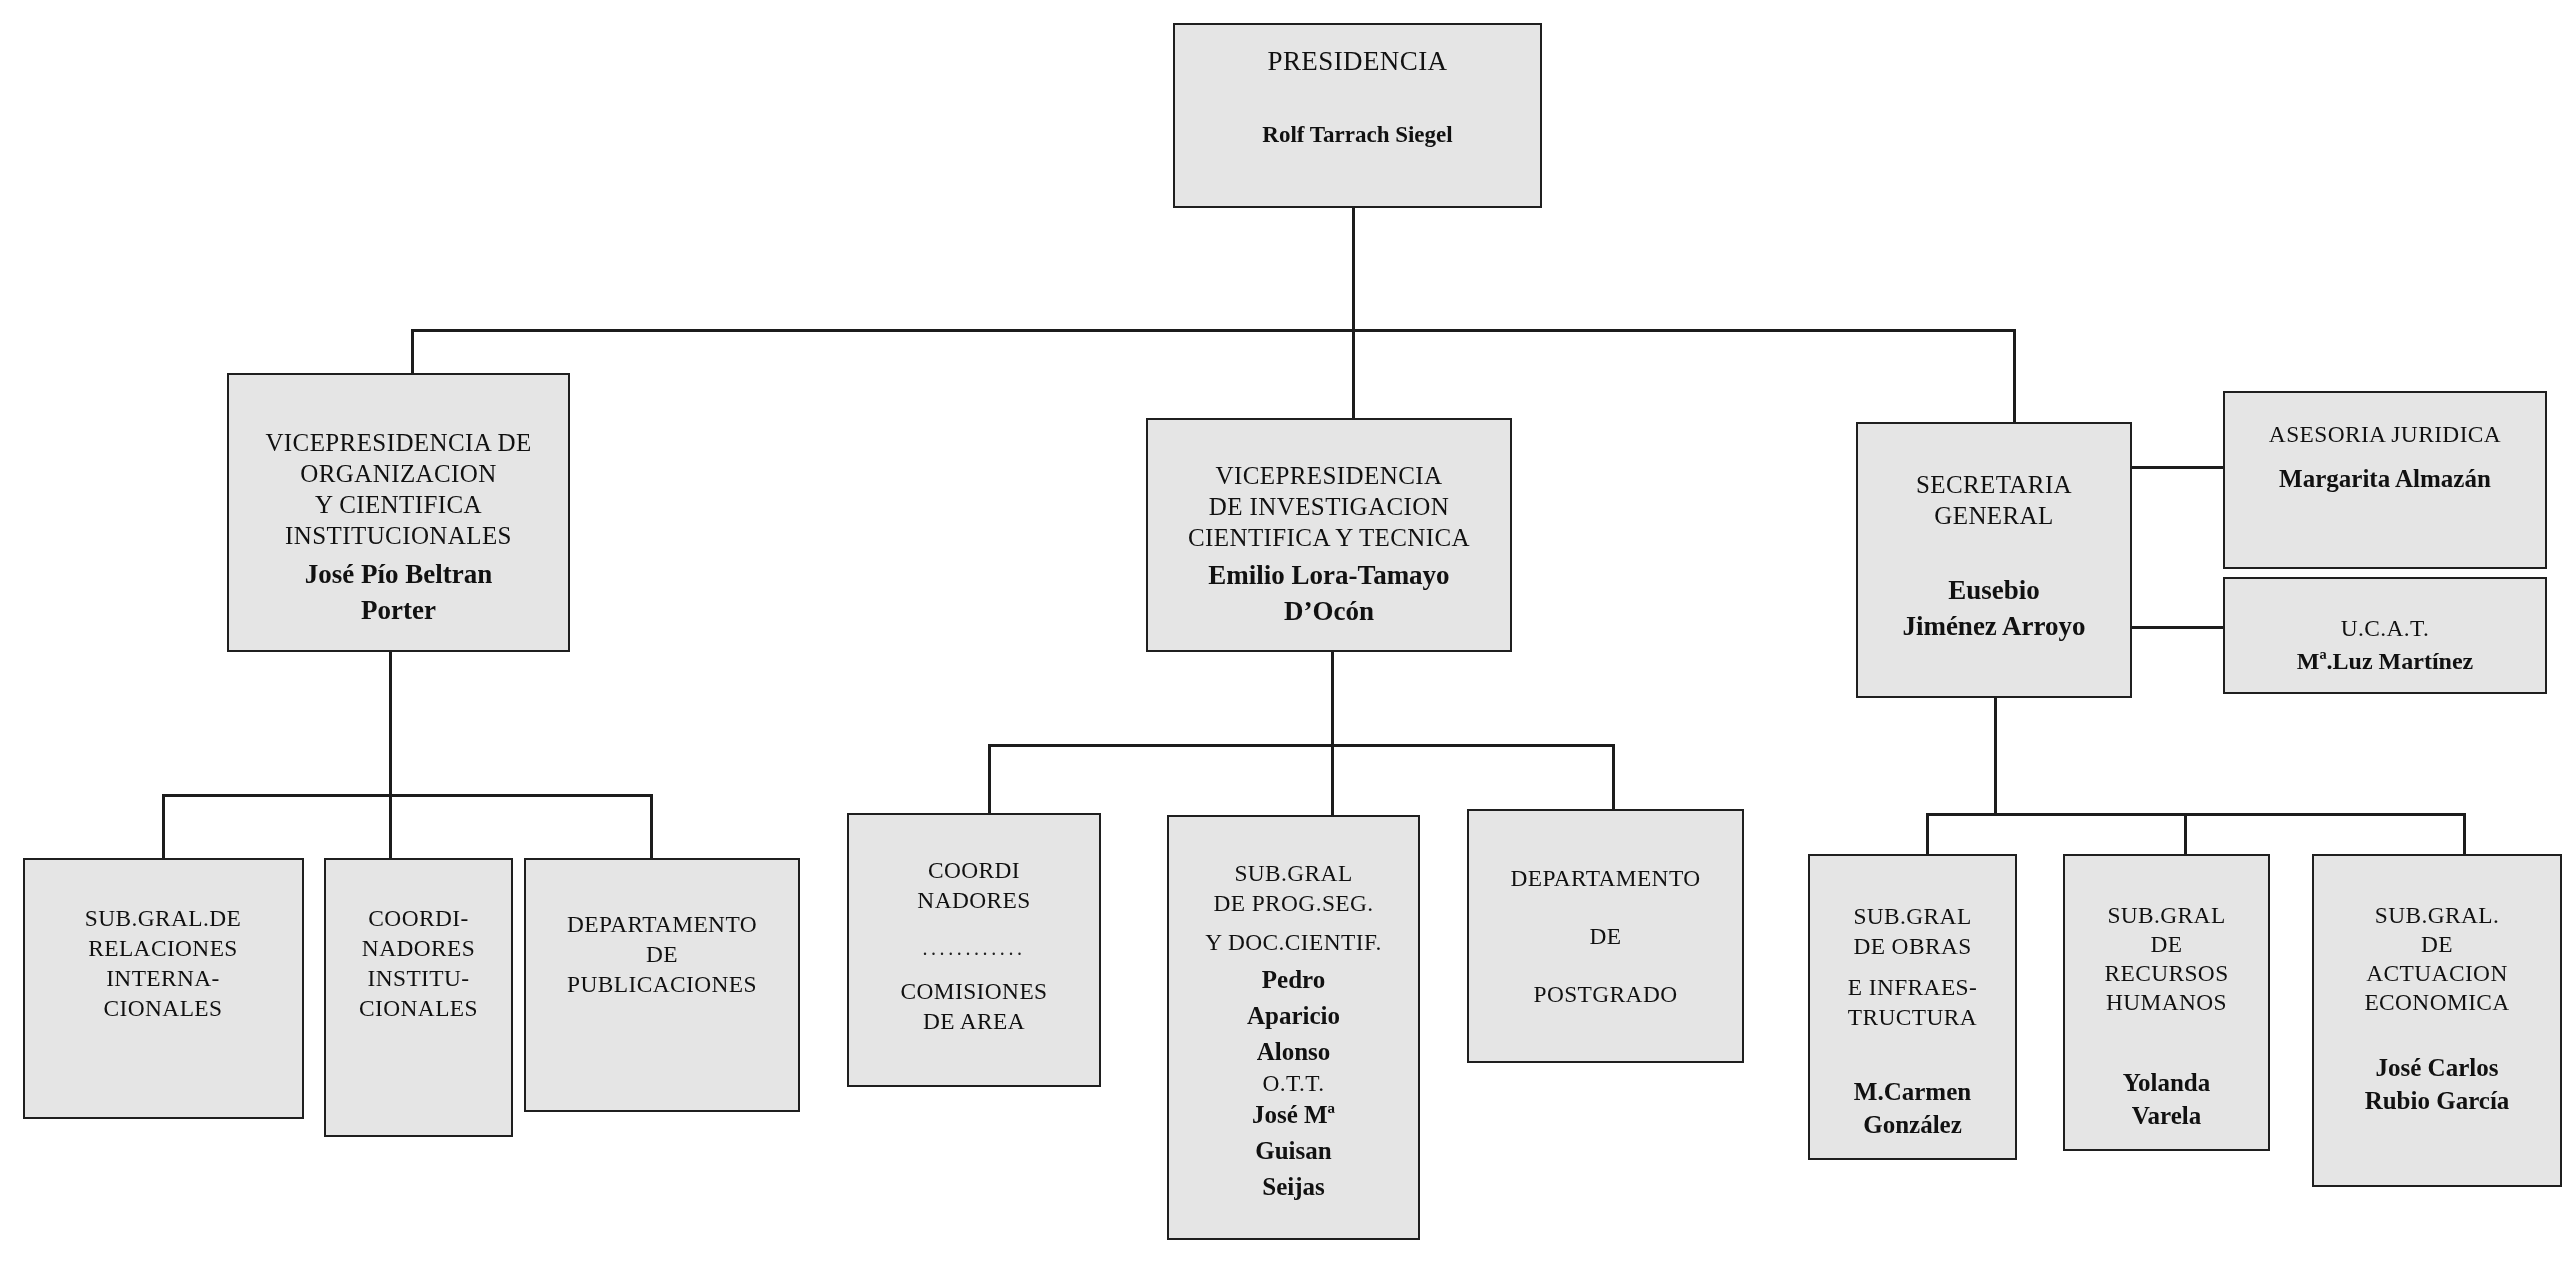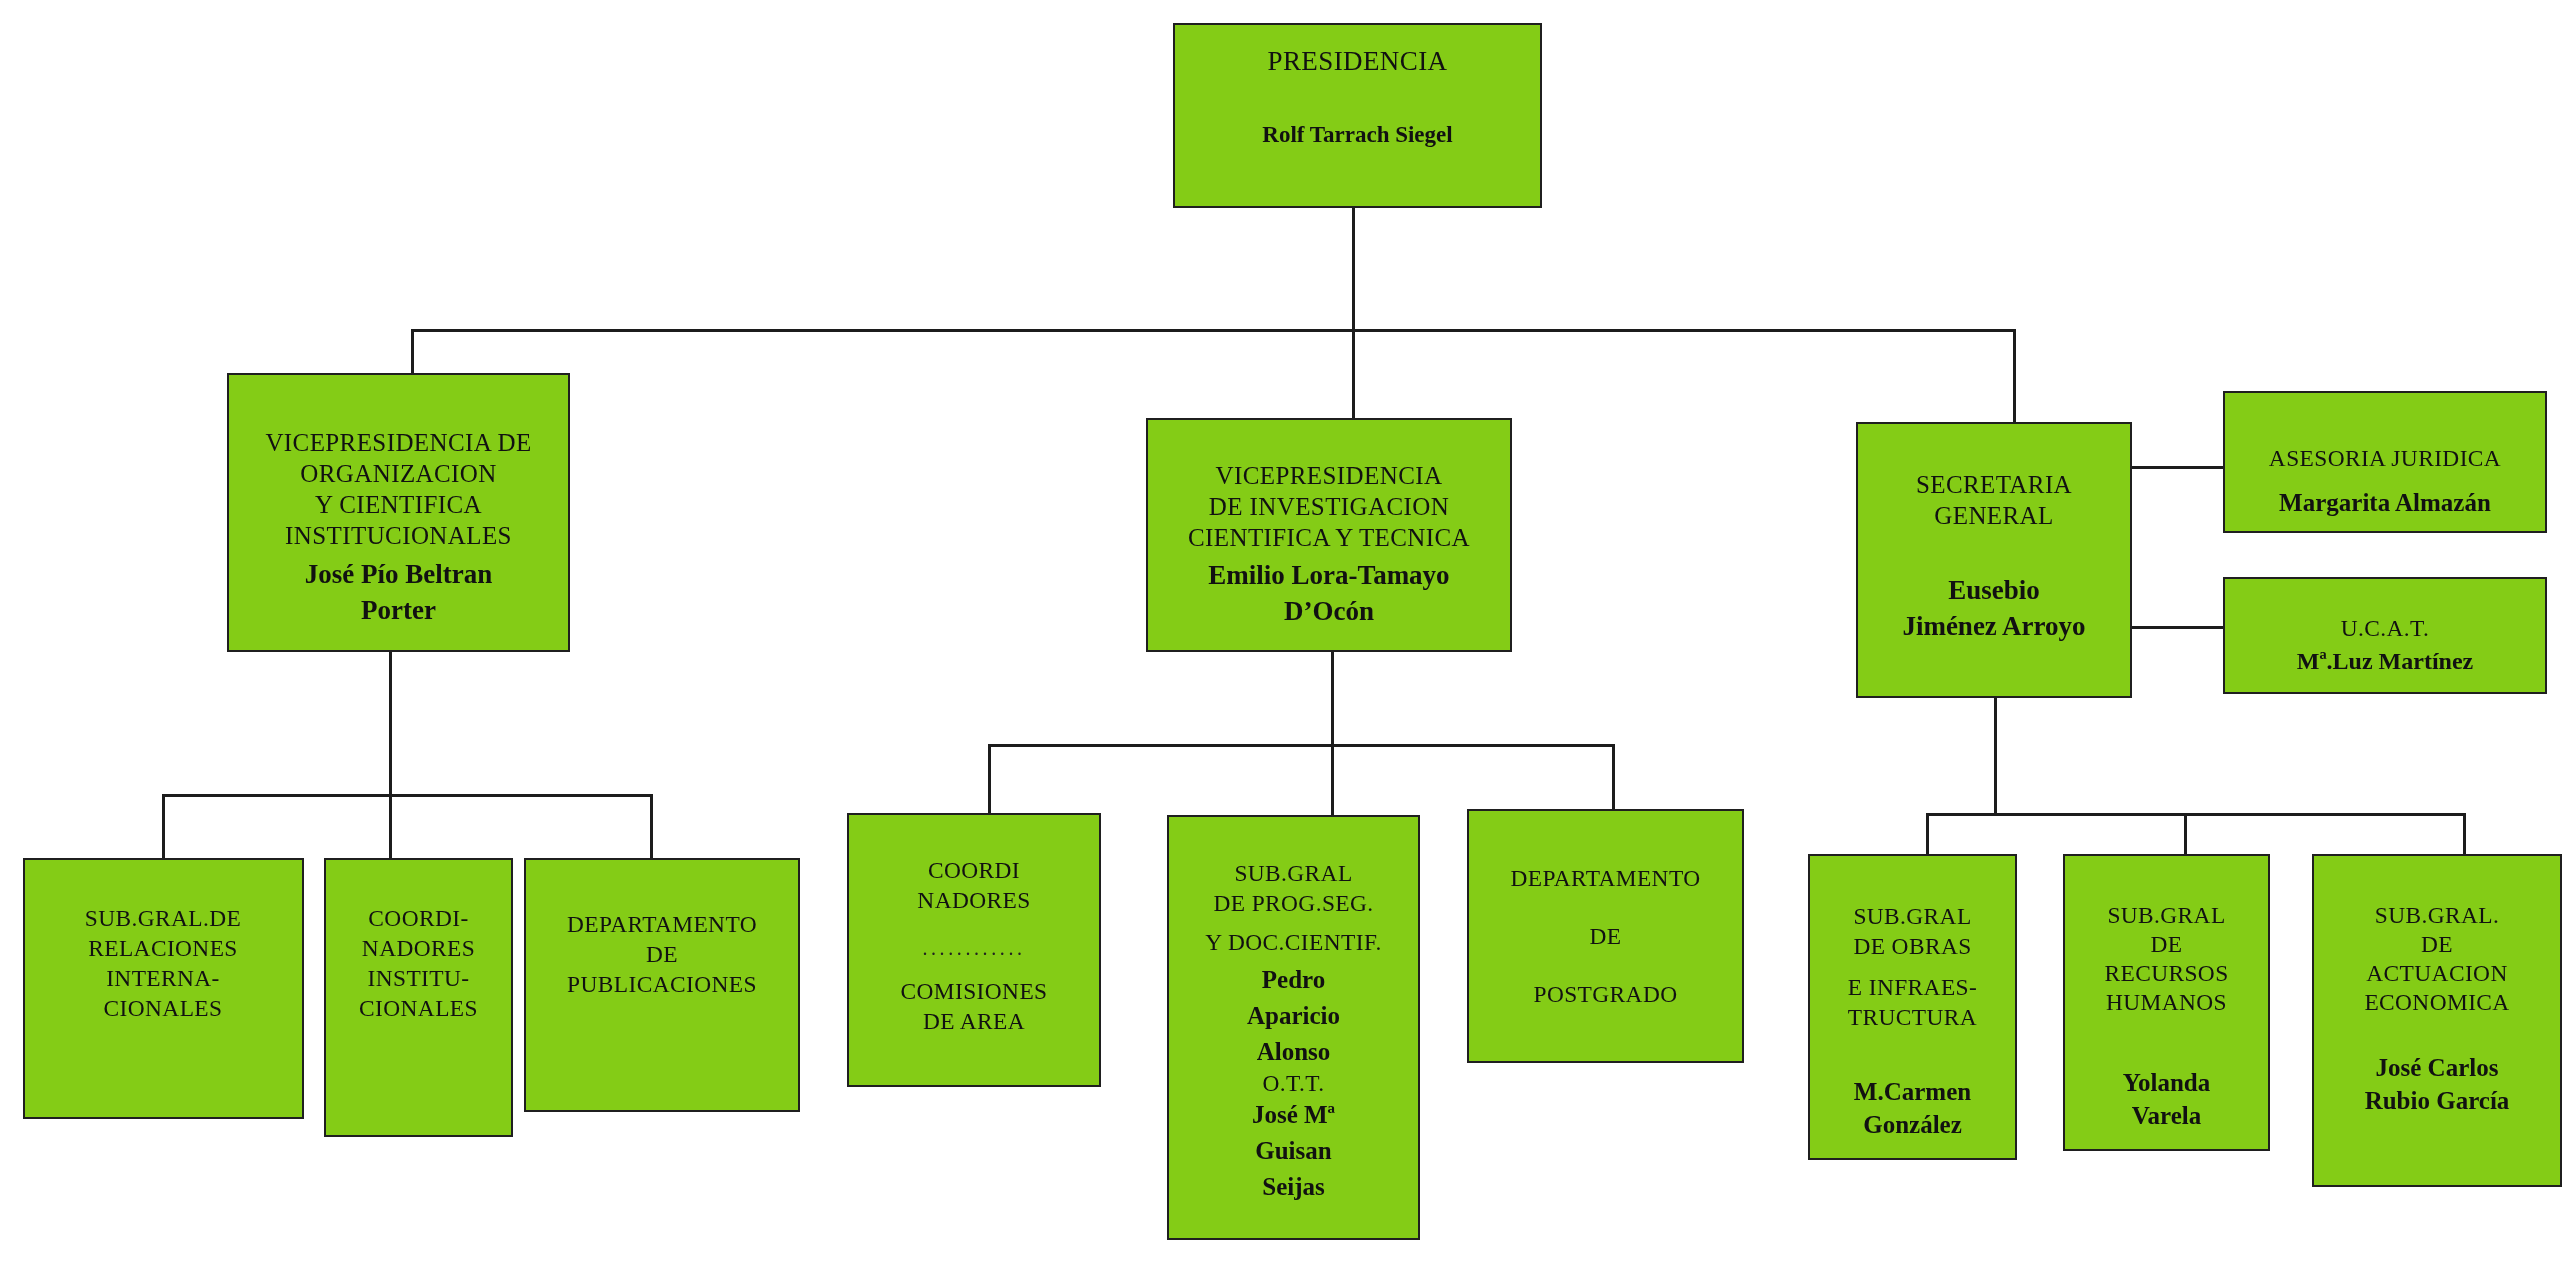--- a/index.html
+++ b/index.html
@@ -8,21 +8,21 @@
     position:relative;
     width:2576px;height:1263px;
     background:#ffffff;
     font-family:"Liberation Serif", serif;
     color:#111;
     overflow:hidden;
   }
   .node{
     position:absolute;
     border:2.7px solid #1f1f1f;
-    background:#84cc16;
+    background:#e5e5e5;
     box-sizing:border-box;
     display:flex;
     flex-direction:column;
     align-items:center;
     text-align:center;
   }
   .node span{white-space:pre-line;display:block;}
   .title{font-size:23.4px;line-height:30px;letter-spacing:0.4px;}
   .name{font-size:25px;line-height:33px;font-weight:700;}
   .t-lg{font-size:25px;line-height:31px;}
@@ -81,21 +81,21 @@
 D’Ocón</span>
   </div>
 
   <div class="node" style="left:1856px;top:422px;width:276px;height:276px;padding-top:45px">
     <span class="title t-lg">SECRETARIA
 GENERAL</span>
     <span class="name n-lg" style="margin-top:41px">Eusebio
 Jiménez Arroyo</span>
   </div>
 
-  <div class="node" style="left:2223px;top:391px;width:324px;height:142px;padding-top:50px">
+  <div class="node" style="left:2223px;top:391px;width:324px;height:178px;padding-top:26px">
     <span class="title">ASESORIA JURIDICA</span>
     <span class="name" style="margin-top:12.6px">Margarita Almazán</span>
   </div>
 
   <div class="node" style="left:2223px;top:577px;width:324px;height:117px;padding-top:34px">
     <span class="title">U.C.A.T.</span>
     <span class="name" style="font-size:24px;margin-top:1.8px">Mª.Luz Martínez</span>
   </div>
 
   <div class="node" style="left:22.5px;top:858px;width:281px;height:261px;padding-top:43px">

